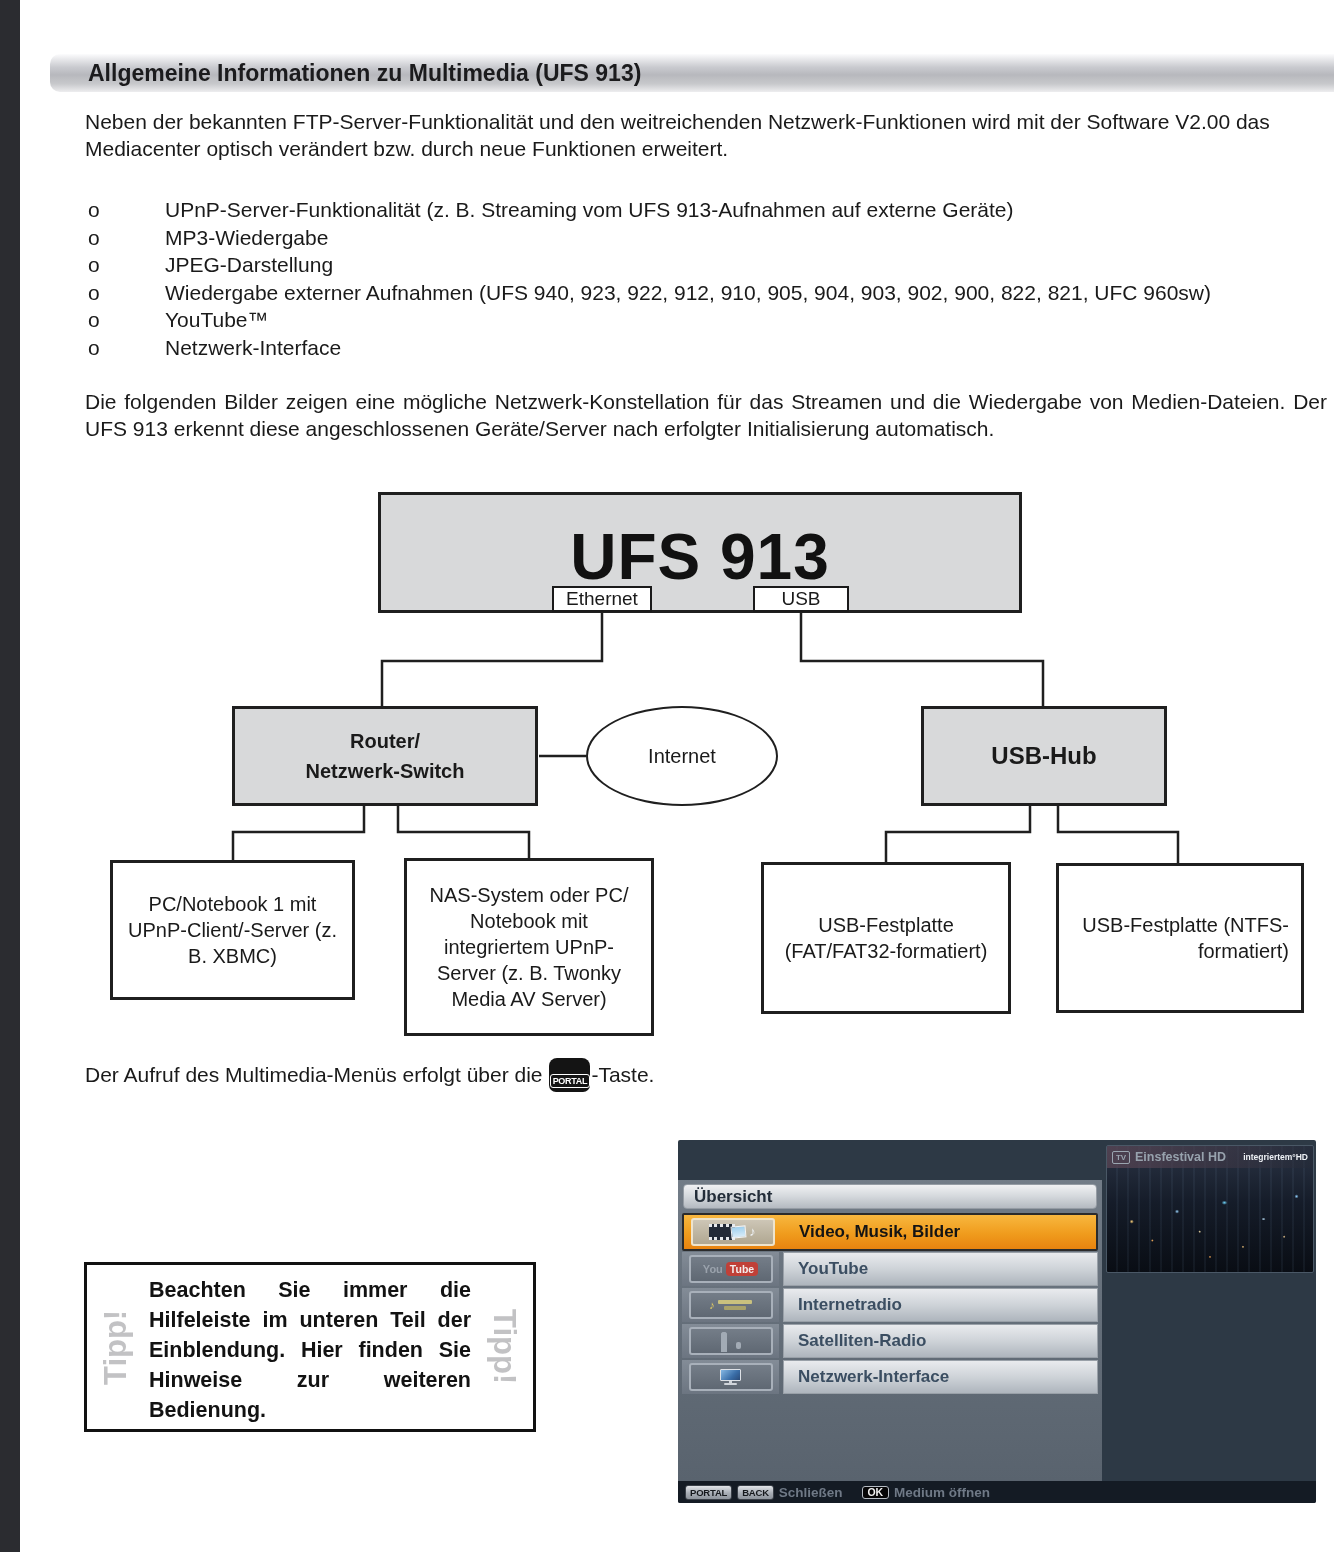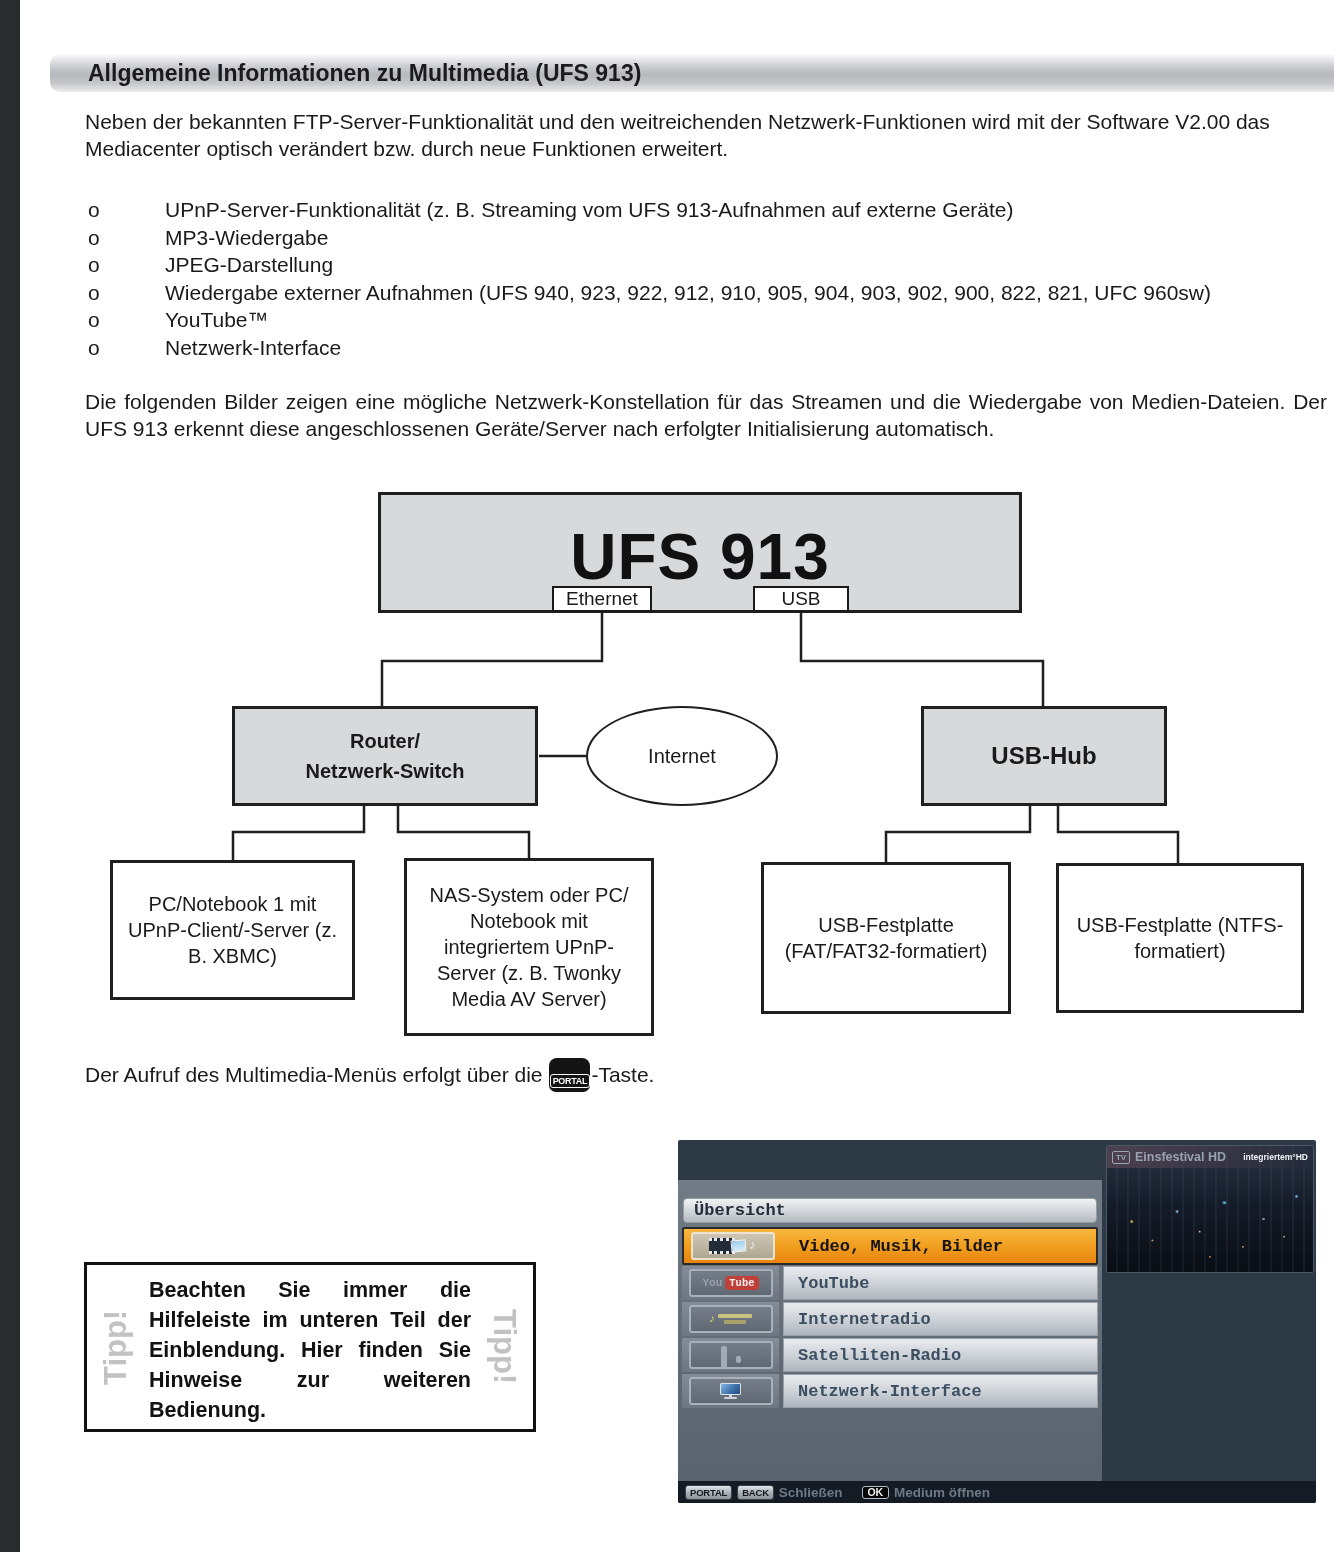--- a/index.html
+++ b/index.html
@@ -35,21 +35,21 @@
   .port { position:absolute; width:100px; height:26px; background:#fff; border:2px solid #1a1a1a;
     display:flex; align-items:center; justify-content:center; font-size:19px; z-index:3; }
   #port-ethernet { left:552px; top:96px; }
   #port-usb { left:753px; top:96px; width:96px; }
   #router-box { left:232px; top:216px; width:306px; height:100px; font-weight:bold; font-size:20px; line-height:30px; flex-direction:column; }
   #internet-ellipse { left:586px; top:216px; width:192px; height:100px; border-radius:50%; border-width:2.5px; font-size:20px; }
   #usbhub-box { left:921px; top:216px; width:246px; height:100px; font-weight:bold; font-size:24px; }
   #pc-box { left:110px; top:370px; width:245px; height:140px; padding:0 14px; }
   #nas-box { left:404px; top:368px; width:250px; height:178px; padding:0 10px; }
   #fat-box { left:761px; top:372px; width:250px; height:152px; padding:0 12px; }
-  #ntfs-box { left:1056px; top:373px; width:248px; height:150px; padding:0 12px; }
+  #ntfs-box { left:1056px; top:373px; width:248px; height:150px; padding:0 12px;text-align:right; }
 
   
   #portal-sentence { position:absolute; left:85px; top:1058px; font-size:21px; display:flex; align-items:center; }
   .portal-key { display:inline-flex; align-items:flex-end; justify-content:center;
     width:41px; height:34px; background:#141414; border-radius:8px 8px 7px 7px; margin:0 1px; padding-bottom:4px; }
   .portal-key span { border:1.5px solid #ffffff; border-radius:3px; padding:1px 2px;
     font-size:9px; font-weight:bold; color:#ffffff; letter-spacing:-0.3px; line-height:10px; }
 
   
   #tip-box { position:absolute; left:84px; top:1262px; width:452px; height:170px;
@@ -91,21 +91,21 @@
   .p-preview-bar { position:absolute; left:0; top:0; width:100%; height:22px;
     background:linear-gradient(90deg, rgba(90,70,85,0.75), rgba(35,42,55,0.55));
     display:flex; align-items:center; padding:0 5px; gap:5px; }
   .tv-badge { width:18px; height:13px; border:1px solid #9aa5b0; border-radius:2px;
     font-size:8px; font-weight:bold; color:#9aa5b0; display:flex; align-items:center; justify-content:center; }
   .p-channel { font-size:12.5px; font-weight:bold; color:#97a2ad; }
   .p-logo { margin-left:auto; font-size:8.5px; font-weight:bold; color:#eef1f5; }
 
   
   .p-menu-panel { position:absolute; left:0; top:40px; width:424px; height:301px;
-    background:linear-gradient(180deg,#727c87 0%,#626c77 55%,#59636e 100%); padding:17px 4px;font-family:Liberation Mono, monospace; }
+    background:linear-gradient(180deg,#727c87 0%,#626c77 55%,#59636e 100%); padding:3px 4px; }
   .p-section { height:25px; margin:1px 1px 5px 1px;
     background:linear-gradient(180deg,#f0f1f3 0%,#d4d8dc 50%,#b4bac1 100%);
     border:1px solid #959ca4; border-radius:4px;
     font-size:17px; font-weight:bold; color:#232d39; line-height:23px; padding-left:10px; }
   .p-row { display:flex; height:34px; margin-bottom:2px; }
   .p-icon-cell { width:97px; flex:0 0 97px; background:linear-gradient(180deg,#838c97 0%,#6c7581 100%);
     display:flex; align-items:center; justify-content:center; }
   .p-icon-frame { width:84px; height:28px; border:2px solid #a8b0ba; border-radius:3px;
     background:linear-gradient(180deg,#747d88 0%,#5f6873 100%);
     display:flex; align-items:center; justify-content:center; gap:3px; overflow:hidden; }

